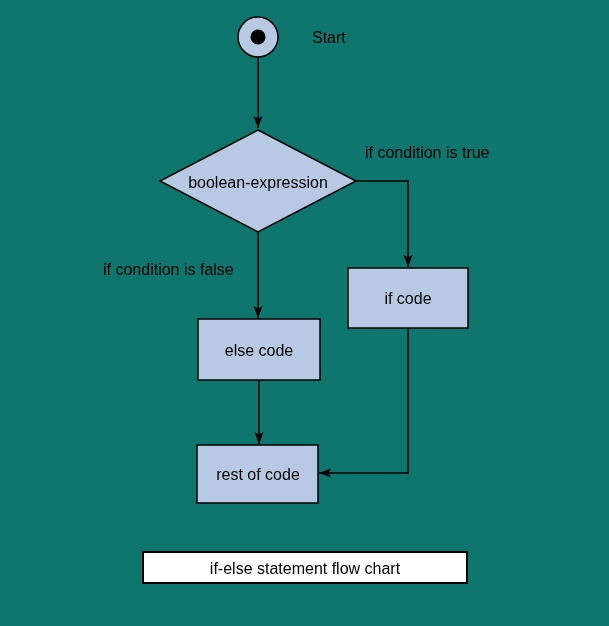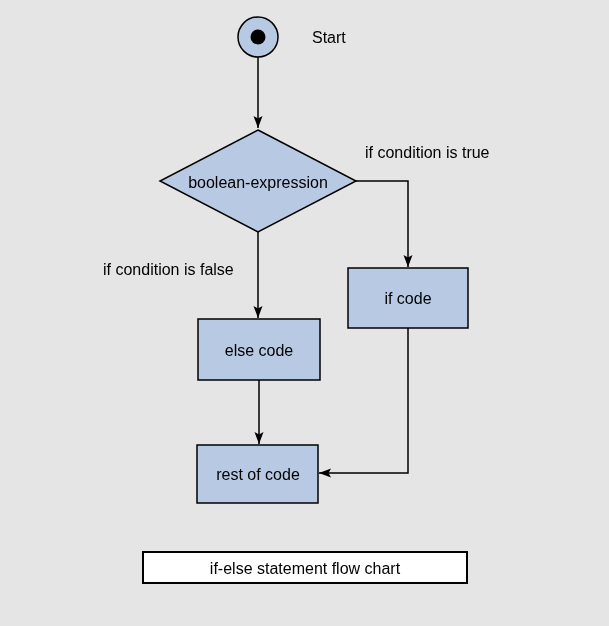--- a/index.html
+++ b/index.html
@@ -4,21 +4,21 @@
 <style>
   html, body {
     margin: 0;
     padding: 0;
     background: #ffffff;
   }
   .canvas-wrap {
     position: relative;
     width: 609px;
     height: 626px;
-    background: #e5e5e5;
+    background: #0f766e;
     overflow: hidden;
     text-align: center;
   }
   svg {
     display: block;
     font-family: "Liberation Sans", sans-serif;
   }
   .node-shape {
     stroke: #000000;
     stroke-width: 1.5;

